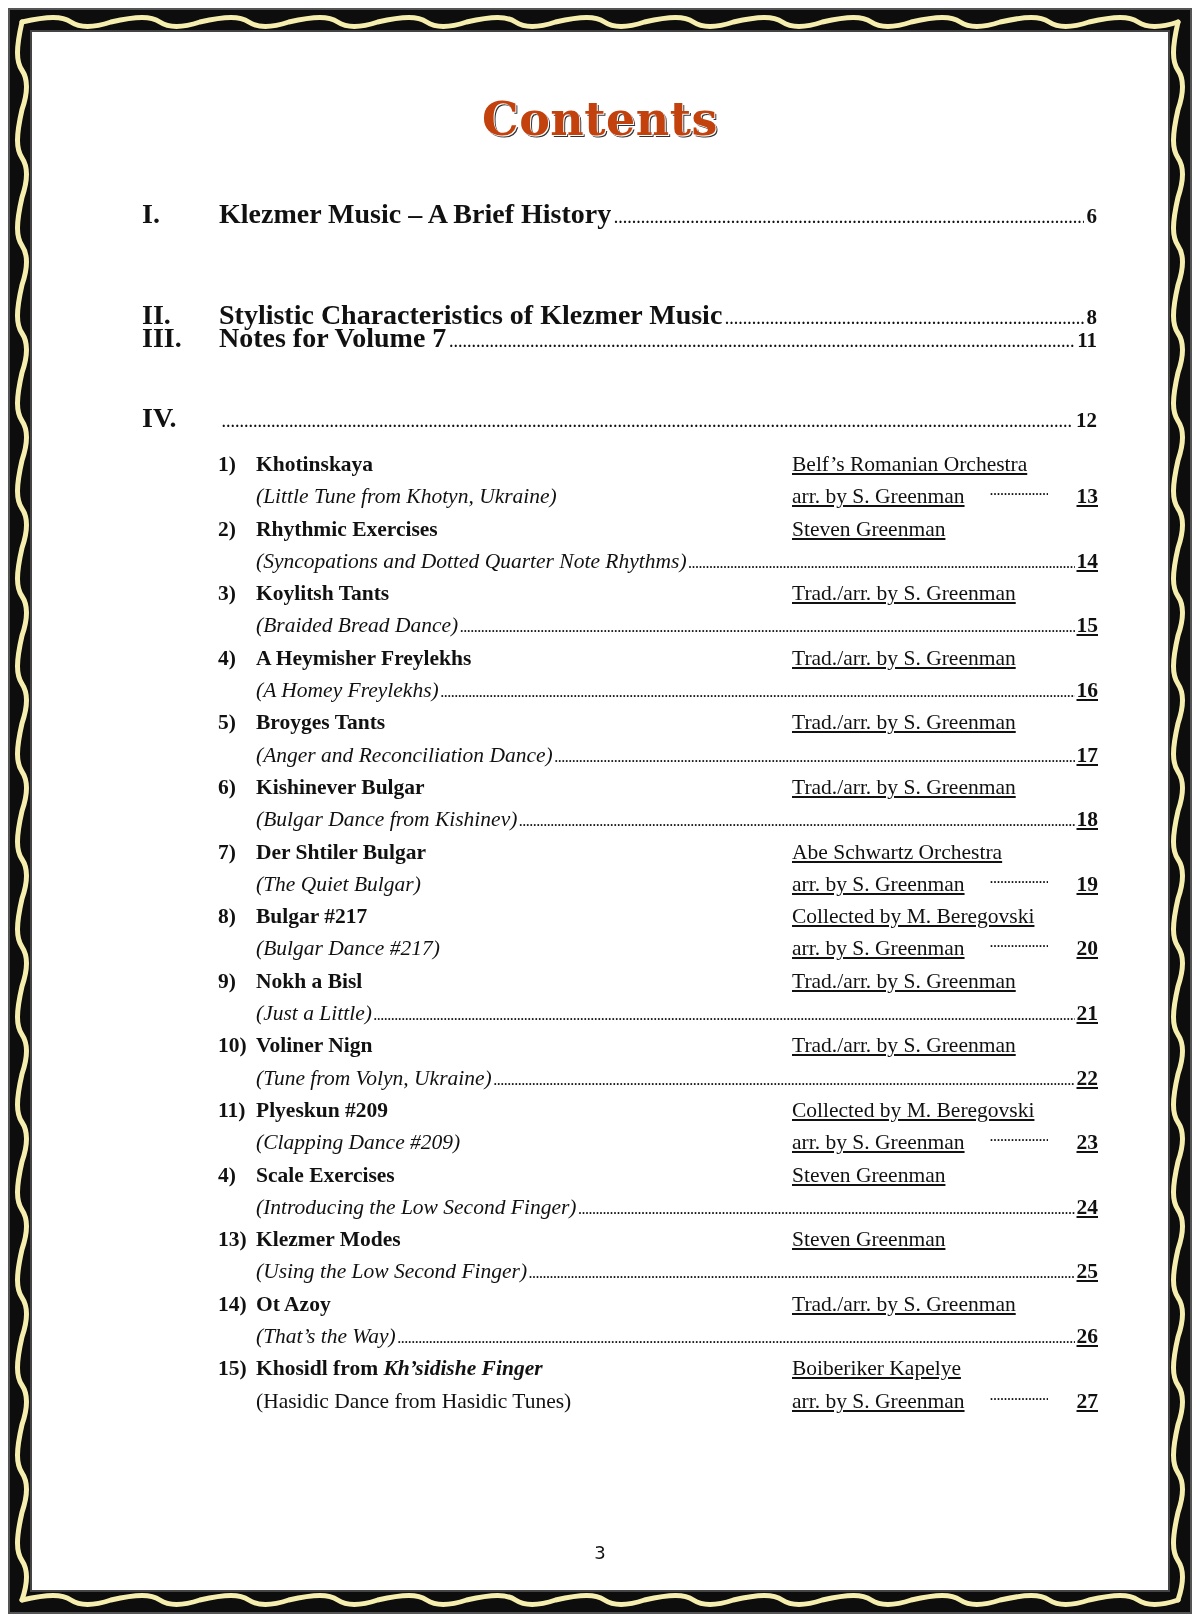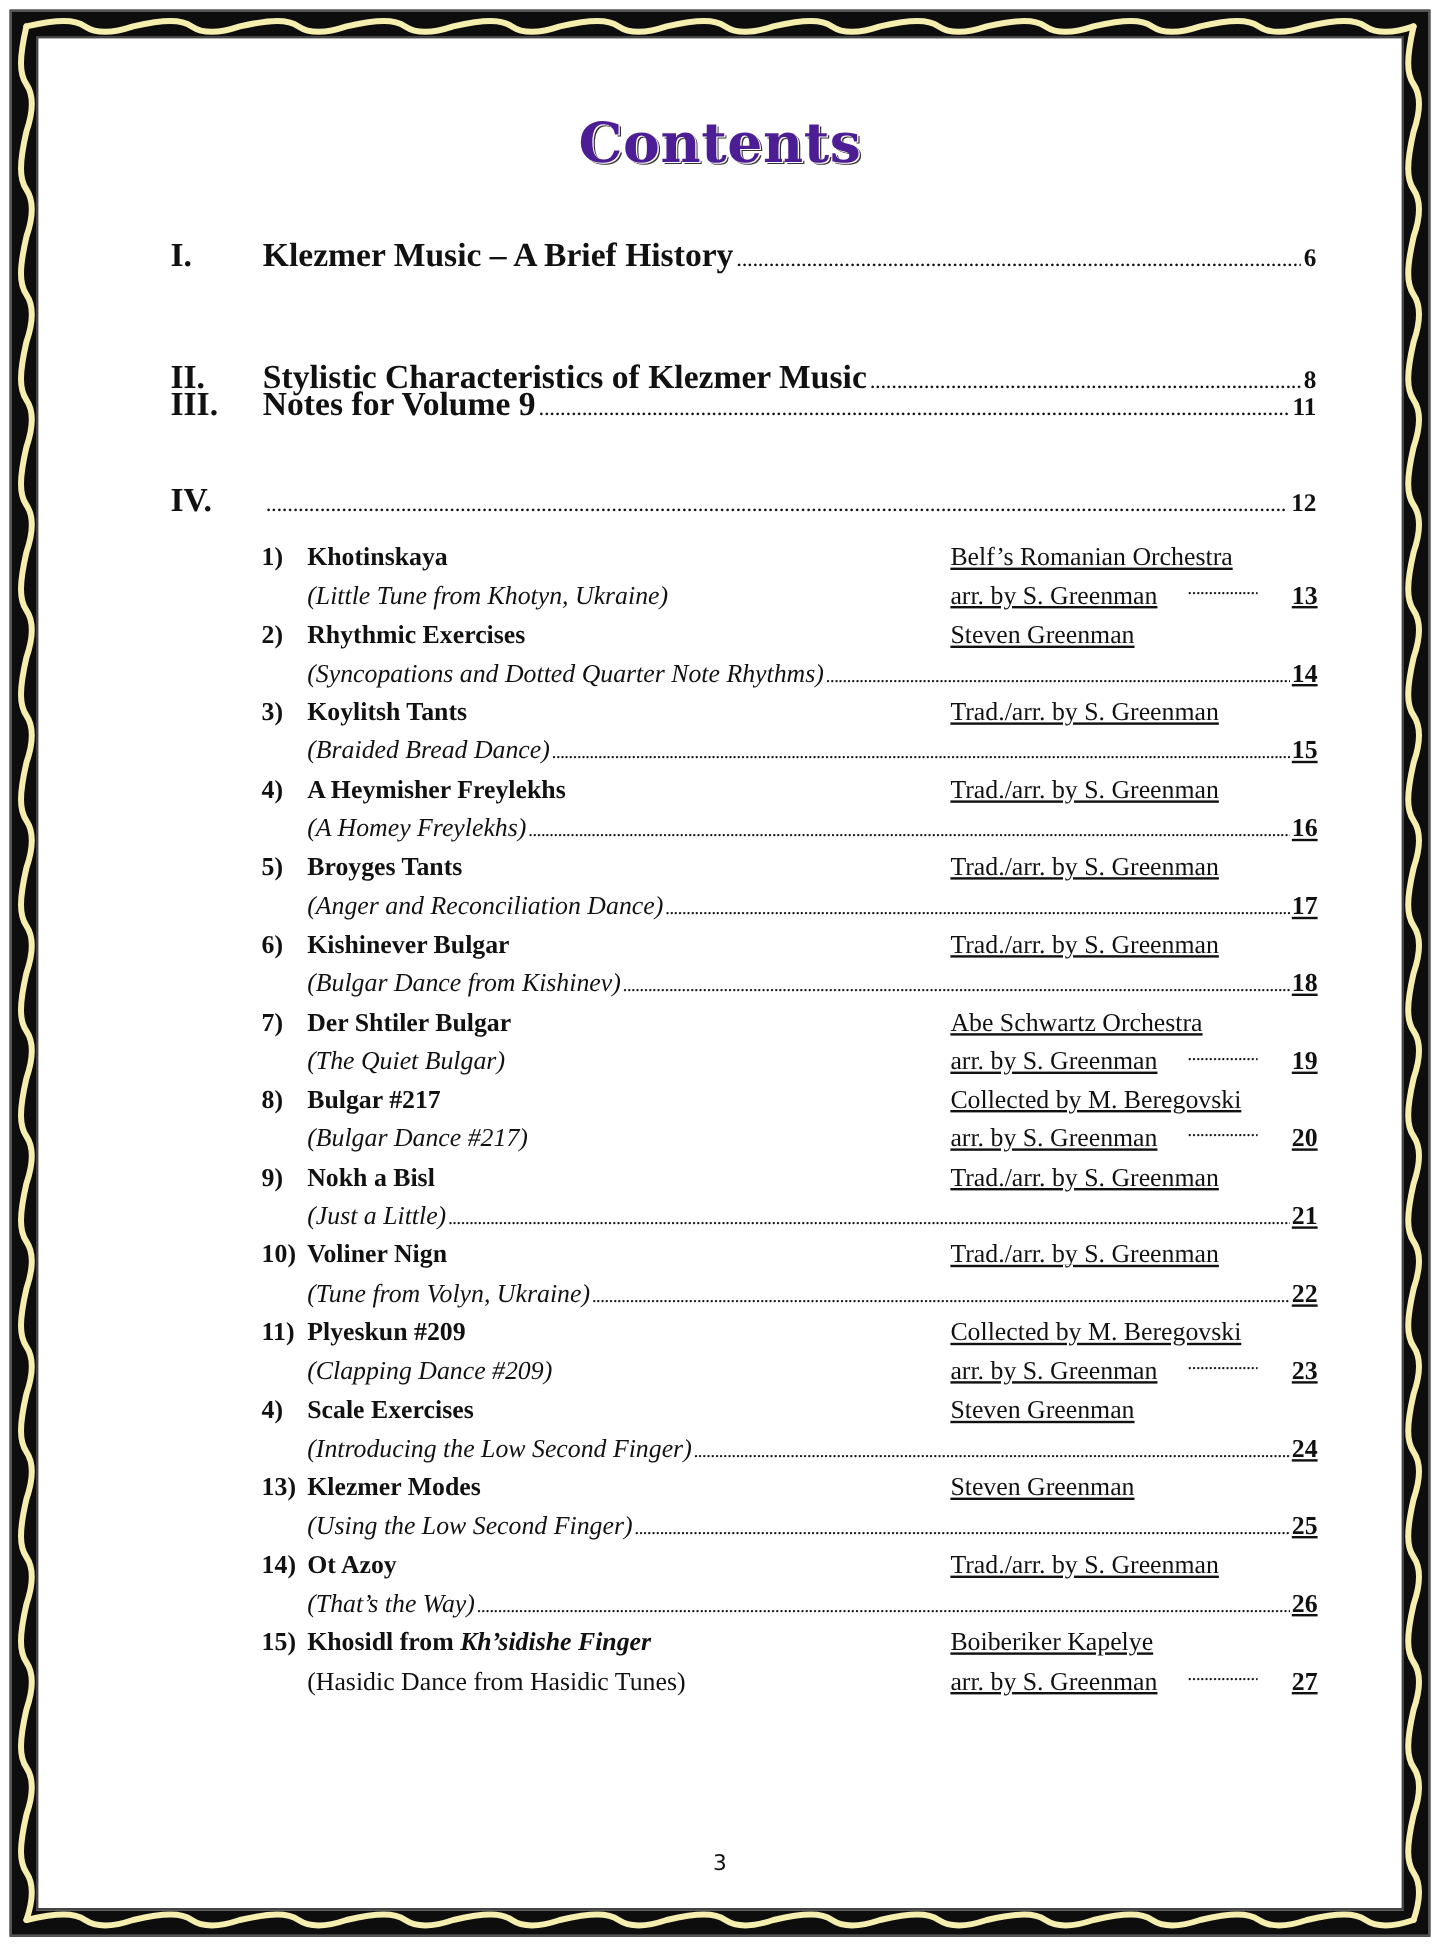--- a/index.html
+++ b/index.html
@@ -5,21 +5,21 @@
     html, body { margin: 0; padding: 0; background: #ffffff; }
     body { width: 1200px; height: 1624px; position: relative; overflow: hidden; font-family: "DejaVu Serif", serif; color: #111; }
 
     
     .border-frame { position: absolute; left: 8px; top: 8px; width: 1184px; height: 1606px; box-sizing: border-box; background: #0d0d0d; border: 2px solid #555; }
     .border-inner { position: absolute; left: 20px; top: 20px; right: 20px; bottom: 20px; background: #ffffff; border: 2px solid #444; }
     .border-svg { position: absolute; left: 0; top: 0; width: 100%; height: 100%; }
 
     .page { position: absolute; left: 0; top: 0; width: 1200px; height: 1624px; }
 
-    .title { position: absolute; left: 0; width: 1200px; top: 92px; text-align: center; font-family: "DejaVu Serif", serif; font-weight: bold; font-size: 46px; letter-spacing: 0.5px; color: #4c1d95; text-shadow: 1px 1px 0 #fff, 2px 2px 0 #333; }
+    .title { position: absolute; left: 0; width: 1200px; top: 92px; text-align: center; font-family: "DejaVu Serif", serif; font-weight: bold; font-size: 46px; letter-spacing: 0.5px; color: #c2410c; text-shadow: 1px 1px 0 #fff, 2px 2px 0 #333; }
 
     .main-entry { position: absolute; left: 142px; width: 955px; height: 40px; display: flex; align-items: baseline; font-family: "Liberation Serif", serif; font-weight: bold; font-size: 28px; }
     .main-entry .num { width: 77px; flex: none; }
     .main-entry .text { flex: none; white-space: nowrap; }
     .main-entry .leader { flex: 1; overflow: hidden; white-space: nowrap; font-size: 14px; letter-spacing: 1px; margin: 0 3px; }
     .main-entry .page-no { flex: none; font-size: 21px; }
 
     .sub { position: absolute; left: 218px; width: 880px; font-family: "Liberation Serif", serif; font-size: 21.5px; }
     .sub-row { position: relative; height: 32.3px; display: flex; align-items: baseline; }
     .sub-row .idx { width: 38px; flex: none; font-weight: bold; }
@@ -60,21 +60,21 @@
         <span class="page-no">6</span>
       </div>
       <div class="main-entry" style="top: 260px; margin-top: 39px;">
         <span class="num">II.</span>
         <span class="text">Stylistic Characteristics of Klezmer Music</span>
         <span class="leader">........................................................................................................................................................................................................................</span>
         <span class="page-no">8</span>
       </div>
       <div class="main-entry" style="top: 322px;">
         <span class="num">III.</span>
-        <span class="text">Notes for Volume 9</span>
+        <span class="text">Notes for Volume 7</span>
         <span class="leader">........................................................................................................................................................................................................................</span>
         <span class="page-no">11</span>
       </div>
       <div class="main-entry" style="top: 368px; margin-top: 34px;">
         <span class="num">IV.</span>
         <span class="leader">........................................................................................................................................................................................................................</span>
         <span class="page-no">12</span>
       </div>
     </div>
 

